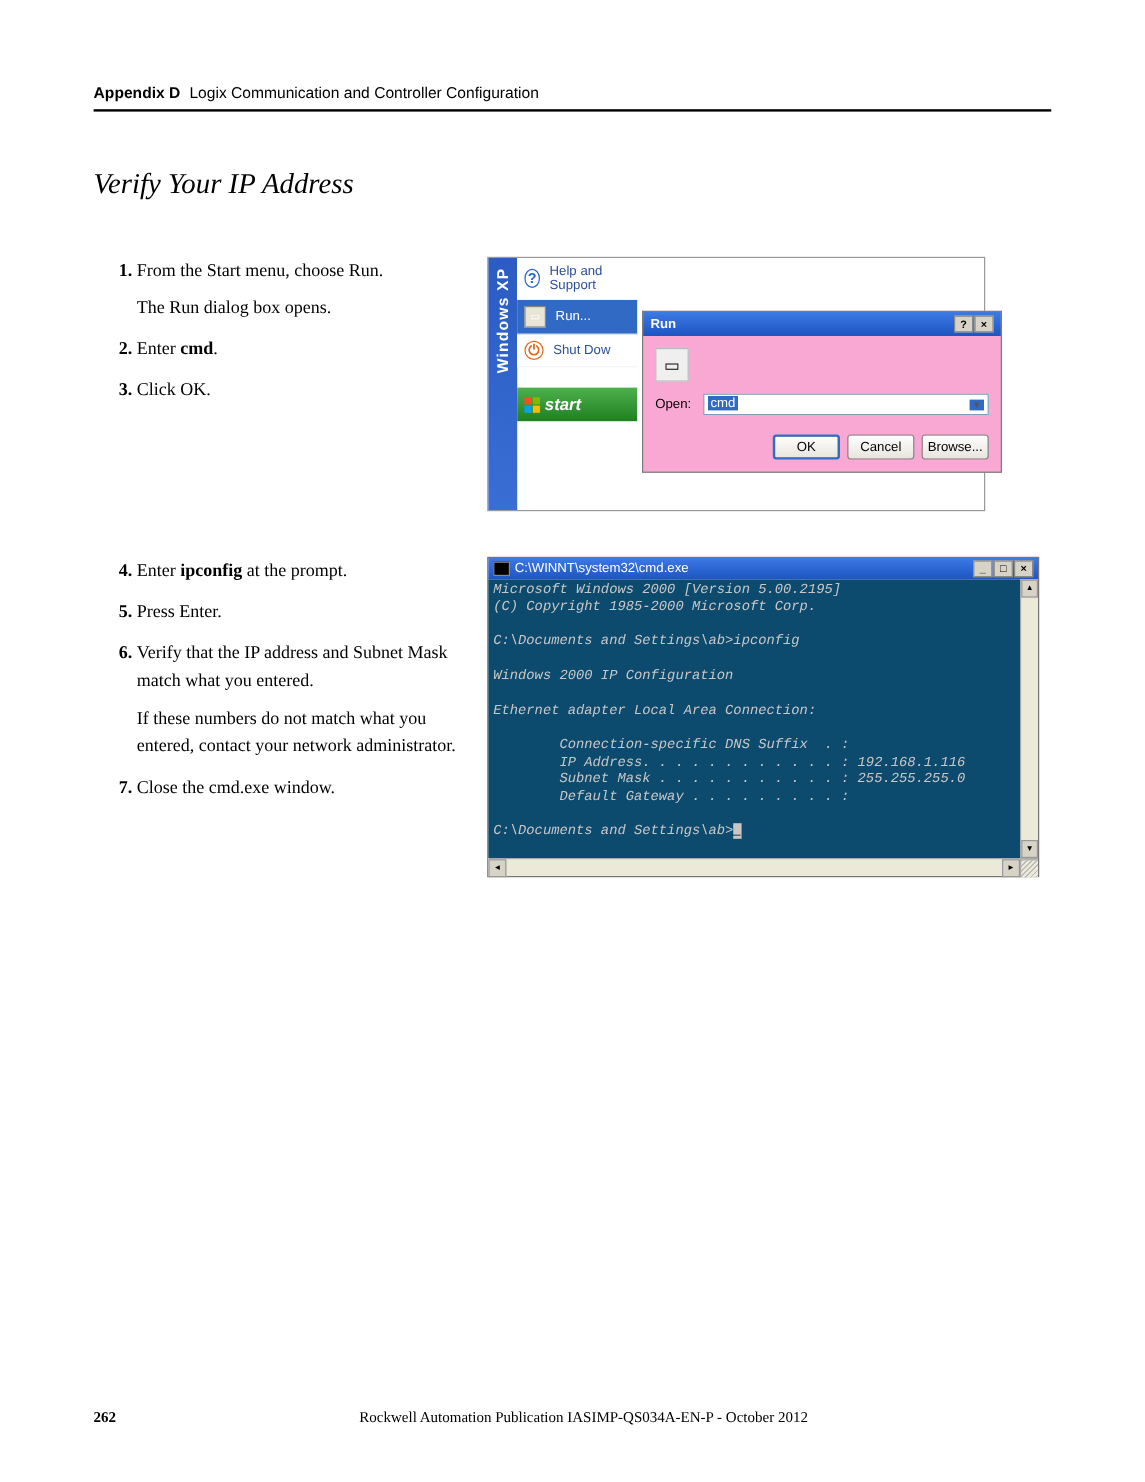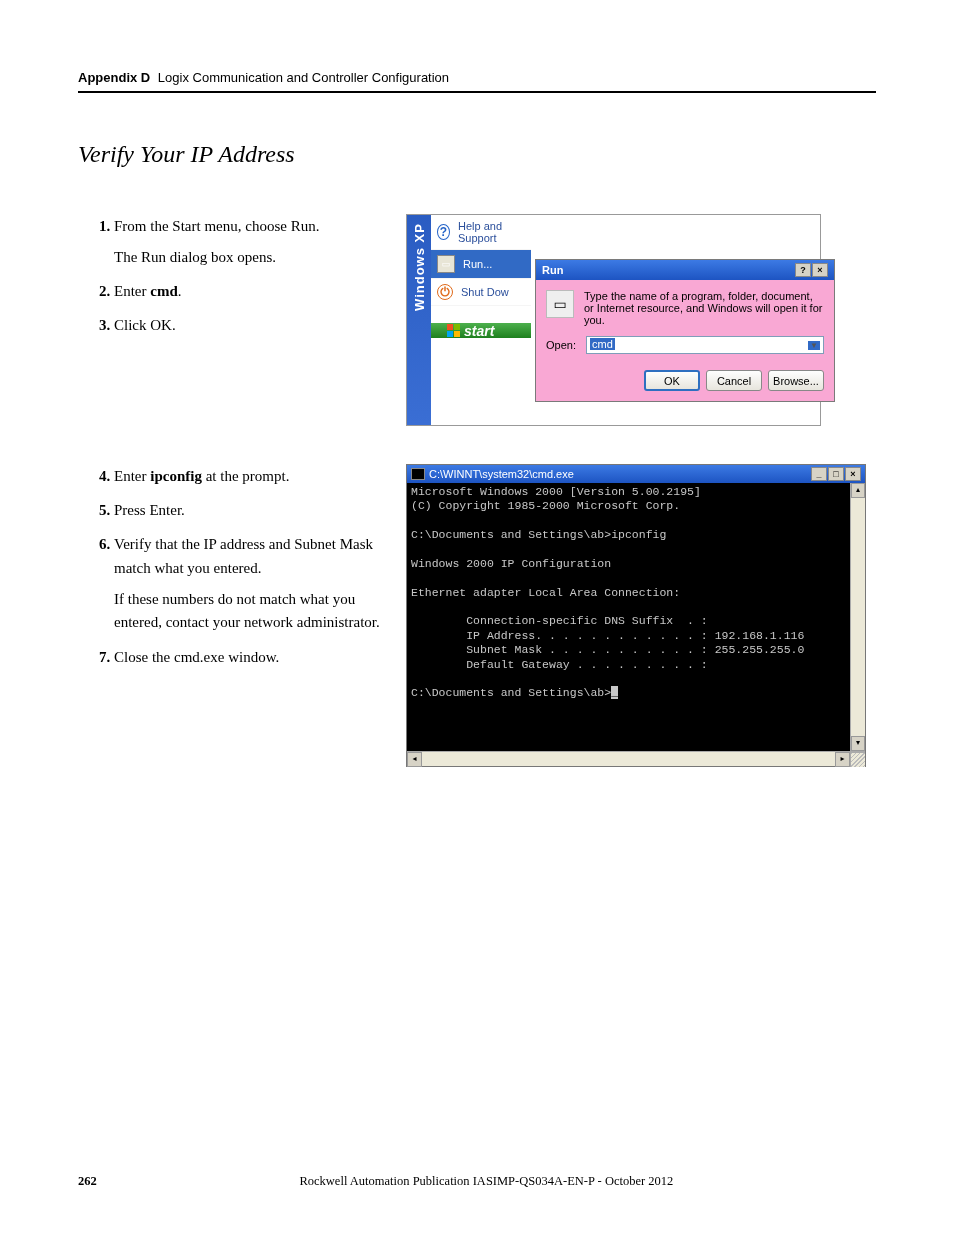--- a/index.html
+++ b/index.html
@@ -91,29 +91,29 @@
     .start-item .icon {
       width: 18px; height: 18px;
       display: inline-flex;
       align-items: center; justify-content: center;
       font-size: 12px;
     }
     .start-item.selected { background: #316ac5; color: #fff; }
     .start-button {
       position: absolute;
       left: 24px; top: 108px;
-      width: 100px; height: 15px;
+      width: 100px; height: 28px;
       background: linear-gradient(180deg,#4db04d,#1e801e);
       color: #fff;
       font-style: italic;
       font-weight: bold;
       font-size: 14px;
       display: flex;
       align-items: center;
-      padding-left: 16px;
+      padding-left: 6px;
       gap: 4px;
     }
     .start-button .flag {
       display: grid;
       grid-template-columns: 6px 6px;
       grid-template-rows: 6px 6px;
       gap: 1px;
     }
     .start-button .flag span:nth-child(1){background:#f25022}
     .start-button .flag span:nth-child(2){background:#7fba00}
@@ -243,30 +243,31 @@
       border: 1px solid #888;
       font-size: 9px;
       display: inline-flex;
       align-items: center;
       justify-content: center;
       color: #000;
       font-weight: bold;
     }
     .cmd-body-wrap { display: flex; }
     .cmd-body {
-      background: #000000;
+      background: #0c4a6e;
       color: #c7c7c7;
       font-family: 'Courier New', monospace;
       font-size: 11.5px;
       line-height: 1.25;
       padding: 2px 4px;
       white-space: pre;
       flex: 1;
-      height: 268px;
+      height: 232px;
       overflow: hidden;
+      font-style: italic;
     }
     .vscroll {
       width: 15px;
       background: #ece9d8;
       border-left: 1px solid #aaa;
       display: flex;
       flex-direction: column;
       justify-content: space-between;
     }
     .scroll-btn {
@@ -356,21 +357,20 @@
       <div class="run-dlg">
         <div class="run-title">
           <span>Run</span>
           <span class="win-btns">
             <span class="wbtn">?</span>
             <span class="wbtn">×</span>
           </span>
         </div>
         <div class="run-body">
           <span class="run-icon">▭</span>
-          <span>Type the name of a program, folder, document, or Internet resource, and Windows will open it for you.</span>
         </div>
         <div class="run-open-row">
           <label>Open:</label>
           <div class="run-input">
             <span>cmd</span>
             <span class="caret">▼</span>
           </div>
         </div>
         <div class="run-buttons">
           <button class="xp-btn default">OK</button>

